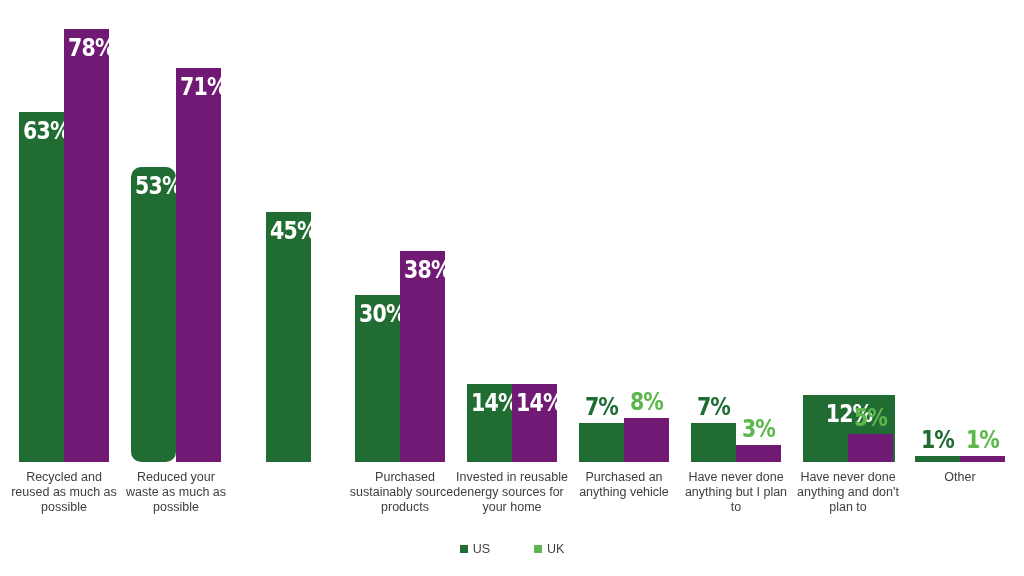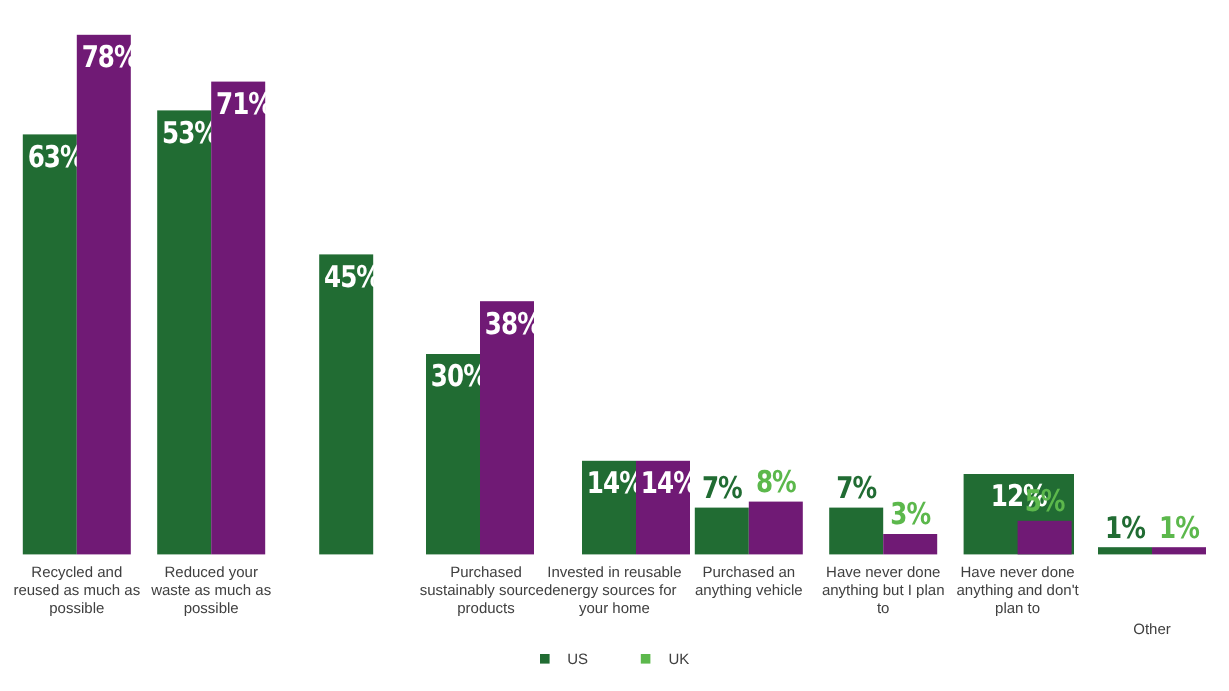--- a/index.html
+++ b/index.html
@@ -119,21 +119,21 @@
     top: 543px;
     width: 1024px;
     display: flex;
     justify-content: center;
     align-items: center;
     gap: 44px;
   }
   .legend-item {
     display: flex;
     align-items: center;
-    gap: 15px;
+    gap: 5px;
   }
   .legend-swatch {
     width: 8px;
     height: 8px;
     display: inline-block;
   }
   .legend-swatch.us { background: #216C33; }
   .legend-swatch.uk { background: #5CB84C; }
   .legend-text {
     font-family: "Liberation Sans", sans-serif;
@@ -155,21 +155,21 @@
           </div>
         </div>
         <div class="bar-wrap" style="width: 45px;">
           <div class="bar uk" title="Recycled and reused as much as possible — UK 78%" style="height: 433px;">
             <span class="val-inside">78%</span>
           </div>
         </div>
       </div>
       <div class="group" style="left: 123px; width: 90px;">
         <div class="bar-wrap" style="width: 45px;">
-          <div class="bar us" title="Reduced your waste as much as possible — US 53%" style="height: 370px;">
+          <div class="bar us" title="Reduced your waste as much as possible — US 53%" style="height: 295px; border-radius: 10px;">
             <span class="val-inside">53%</span>
           </div>
         </div>
         <div class="bar-wrap" style="width: 45px;">
           <div class="bar uk" title="Reduced your waste as much as possible — UK 71%" style="height: 394px;">
             <span class="val-inside">71%</span>
           </div>
         </div>
       </div>
       <div class="group" style="left: 235px; width: 90px;">
@@ -184,21 +184,21 @@
           <div class="bar us" title="Purchased sustainably sourced products — US 30%" style="height: 167px;">
             <span class="val-inside">30%</span>
           </div>
         </div>
         <div class="bar-wrap" style="width: 45px; margin-top: 32px;">
           <div class="bar uk" title="Purchased sustainably sourced products — UK 38%" style="height: 211px;">
             <span class="val-inside">38%</span>
           </div>
         </div>
       </div>
-      <div class="group" style="left: 477px; width: 90px;">
+      <div class="group" style="left: 459px; width: 90px;">
         <div class="bar-wrap" style="width: 45px;">
           <div class="bar us" title="Invested in reusable energy sources for your home — US 14%" style="height: 78px;">
             <span class="val-inside">14%</span>
           </div>
         </div>
         <div class="bar-wrap" style="width: 45px;">
           <div class="bar uk" title="Invested in reusable energy sources for your home — UK 14%" style="height: 78px;">
             <span class="val-inside">14%</span>
           </div>
         </div>
@@ -254,21 +254,21 @@
     </div>
 
   <div class="cat-labels" id="cat-labels">
       <div class="cat-label" style="left: 0px; width: 112px;">Recycled and reused as much as possible</div>
       <div class="cat-label" style="left: 112px; width: 112px;">Reduced your waste as much as possible</div>
       <div class="cat-label" style="left: 341px; width: 112px;">Purchased sustainably sourced products</div>
       <div class="cat-label" style="left: 448px; width: 112px;">Invested in reusable energy sources for your home</div>
       <div class="cat-label" style="left: 560px; width: 112px;">Purchased an anything vehicle</div>
       <div class="cat-label" style="left: 672px; width: 112px;">Have never done anything but I plan to</div>
       <div class="cat-label" style="left: 784px; width: 112px;">Have never done anything and don't plan to</div>
-      <div class="cat-label" style="left: 896px; width: 112px; margin-top: 47px;">Other</div>
+      <div class="cat-label" style="left: 896px; width: 112px;">Other</div>
     </div>
 
   <div class="legend" id="legend">
       <div class="legend-item">
         <span class="legend-swatch us"></span>
         <span class="legend-text">US</span>
       </div>
       <div class="legend-item">
         <span class="legend-swatch uk"></span>
         <span class="legend-text">UK</span>

